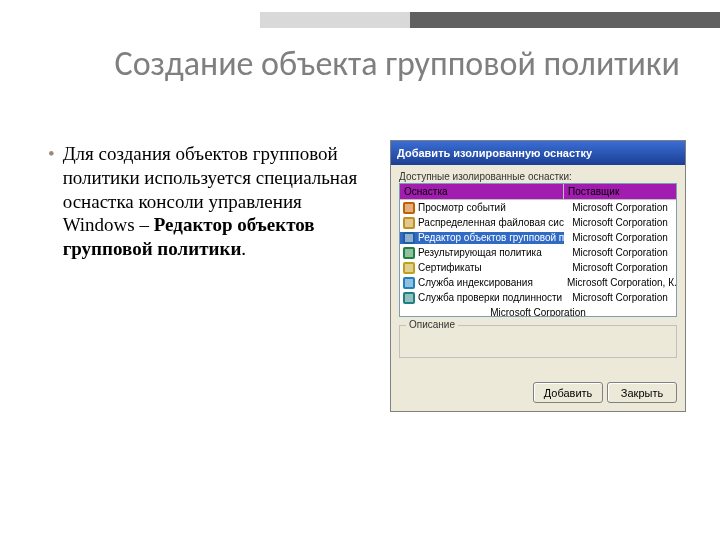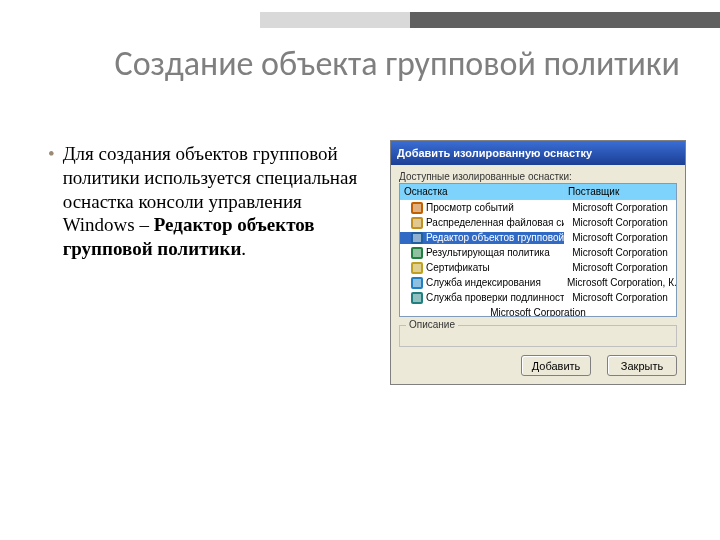--- a/index.html
+++ b/index.html
@@ -41,42 +41,42 @@
     color: #fff; font-weight: bold; font-size: 11px;
     display: flex; align-items: center; padding: 0 6px;
   }
   .dlg-body { padding: 6px 8px 8px 8px; }
   .lbl { color: #333; margin-bottom: 1px; display:block;}
   .listbox {
     border: 1px solid #7f9db9; background: #fff; height: 134px;
     overflow: hidden;
   }
   .lb-head {
-    display:flex; background: #7dd3fc; border-bottom:1px solid #c0c0c0;
+    display:flex; background: #a21caf; border-bottom:1px solid #c0c0c0;
     font-size:10px;
   }
   .lb-head .col1 { width: 164px; padding: 2px 4px; border-right:1px solid #c0c0c0;}
   .lb-head .col2 { flex:1; padding: 2px 4px;}
   .lb-row {
     display:flex; align-items:center; height: 15px;
   }
-  .lb-row .c1 { width:164px; padding: 0 11px; display:flex; align-items:center; gap:3px; white-space:nowrap; overflow:hidden;}
+  .lb-row .c1 { width:164px; padding: 0 3px; display:flex; align-items:center; gap:3px; white-space:nowrap; overflow:hidden;}
   .lb-row .c2 { flex:1; padding: 0 3px; white-space:nowrap; overflow:hidden; color:#000;text-align:center;}
   .lb-row.sel .c1 { background:#316ac5; color:#fff; }
   .icon { width:12px; height:12px; display:inline-block; flex-shrink:0;}
   .descbox {
-    margin-top: 8px; border:1px solid #c0c0c0; padding: 8px 6px 12px 6px;
+    margin-top: 8px; border:1px solid #c0c0c0; padding: 8px 6px 23px 6px;
     position: relative; background:#ece9d8;
   }
   .descbox .legend {
     position:absolute; top:-7px; left:6px; background:#ece9d8;
     padding: 0 3px; font-size:10px; color:#333;
   }
   .descbox .txt { color:#6b6b6b; font-size:10px; line-height:1.25;}
-  .btnrow { display:flex; justify-content:flex-end; gap:16px; margin-top:8px;}
+  .btnrow { display:flex; justify-content:flex-end; gap:4px; margin-top:24px;}
   .winbtn {
     min-width: 70px; height: 21px; background:#ece9d8;
     border:1px solid #808080; border-radius:3px;
     font-family: Tahoma, Arial, sans-serif; font-size:11px;
     box-shadow: inset 1px 1px 0 #fff;
   }
 </style>
 </head>
 <body>
 

